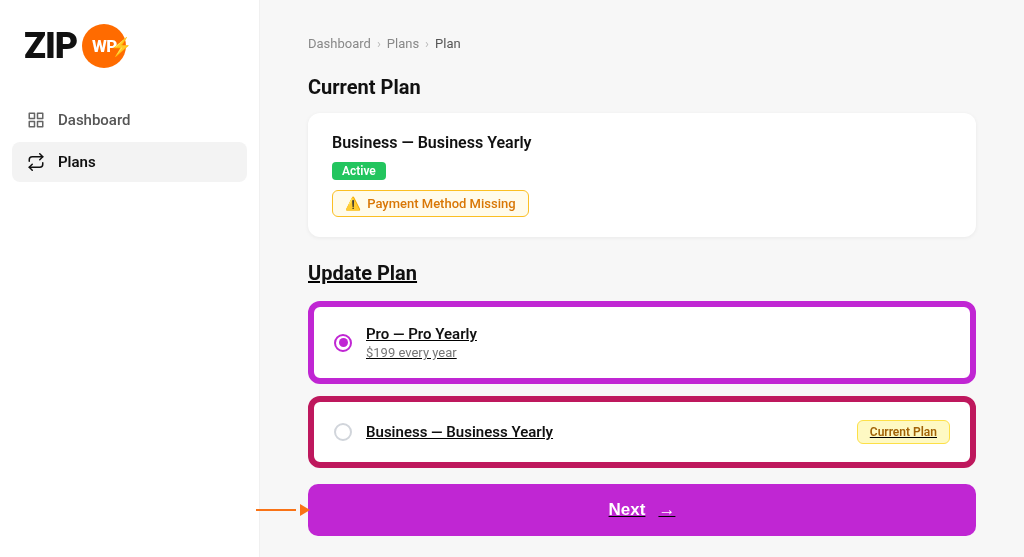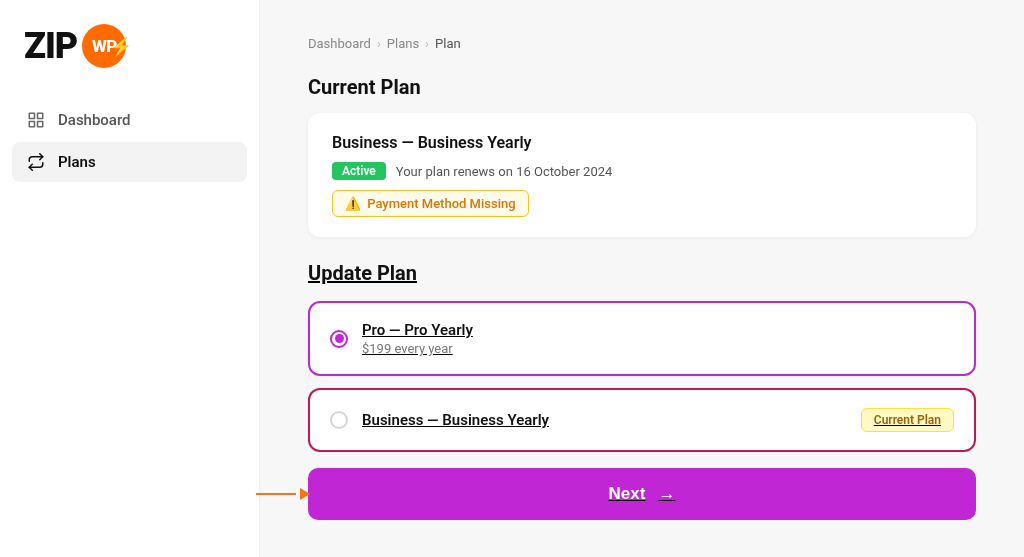--- a/index.html
+++ b/index.html
@@ -197,21 +197,21 @@
     }
     .update-title {
       font-size: 20px;
       font-weight: 700;
       color: #111;
       margin-bottom: 4px;
     }
 
     .plan-option {
       background: #fff;
-      border: 2px solid #be185d;
+      border: 6px solid #be185d;
       border-radius: 12px;
       padding: 18px 20px;
       display: flex;
       align-items: center;
       justify-content: space-between;
       cursor: pointer;
       transition: border-color 0.15s;
     }
     .plan-option.selected {
       border-color: #c026d3;
@@ -358,21 +358,20 @@
 
   <div>
     <div class="section-header">
       <h2 class="section-title">Current Plan</h2>
     </div>
 
     <div class="current-plan-card">
       <div class="plan-name">Business — Business Yearly</div>
       <div class="plan-status-row">
         <span class="status-badge">Active</span>
-        <span class="plan-renew-text">Your plan renews on 16 October 2024</span>
       </div>
       <div class="payment-warning">
         <span>⚠️</span>
         <span>Payment Method Missing</span>
       </div>
     </div>
   </div>
 
   <div class="update-plan-section">
     <h2 class="update-title">Update Plan</h2>

